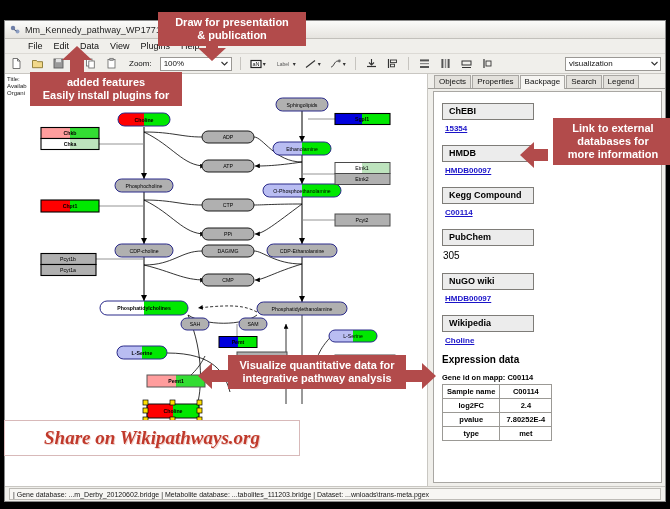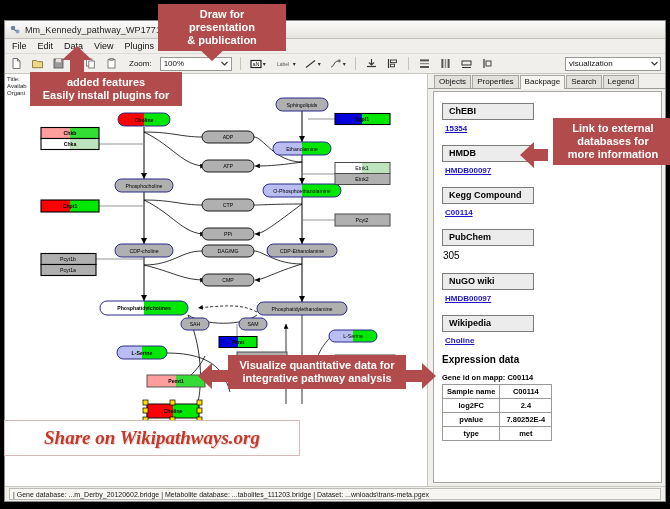--- a/index.html
+++ b/index.html
@@ -22,21 +22,21 @@
     border-bottom:1px solid #c2c0bb;
     display:flex; align-items:center; padding:0 4px; position:relative;
   }
   .titlebar .tb-icon { width:12px; height:12px; margin-right:4px; position:relative; flex:none; }
   .titlebar .tb-icon svg { display:block; }
   .titlebar .tb-title { font-size:9px; color:#1d1d1d; white-space:nowrap; letter-spacing:.1px; }
 
   
   .menubar {
     height:15px; background:#f0efeb; border-bottom:1px solid #dcdad5;
-    display:flex; align-items:center; padding-left:6px; gap:9px;
+    display:flex; align-items:center; padding-left:22px; gap:9px;
   }
   .menubar .menu-item { font-size:9px; color:#111; cursor:default; padding:0 1px; }
 
   
   .toolbar {
     height:20px; background:#f0efeb; border-bottom:1px solid #c9c7c2;
     display:flex; align-items:center; padding:0 4px; gap:6px; position:relative;
   }
   .tb-btn { width:15px; height:15px; display:flex; align-items:center; justify-content:center; }
   .tb-sep { width:1px; height:13px; background:#c6c4bf; margin:0 2px; }
@@ -100,21 +100,21 @@
     font-size:7px; color:#151515; display:flex; align-items:center; padding:0 3px;
     white-space:nowrap; overflow:hidden;
   }
 
   
   .callout {
     position:absolute; background:#b24b4b; color:#fff; font-weight:bold;
     text-align:center; line-height:13px; font-size:11px;
     padding:4px 8px; z-index:40;
   }
-  .callout.c-draw  { left:158px; top:4px;   width:128px; }
+  .callout.c-draw  { left:158px; top:12px;   width:148px; }
   .callout.c-plug  { left:30px;  top:72px;  width:152px; }
   .callout.c-link  { left:553px; top:118px; width:120px; }
   .callout.c-vis   { left:228px; top:355px; width:178px; }
 
   .arrow-shape { position:absolute; z-index:39; }
 
   .share-banner {
     position:absolute; left:4px; top:420px; width:296px; height:36px;
     background:#fff; border:1px solid #d8b9b9; z-index:38;
     display:flex; align-items:center; justify-content:center;

